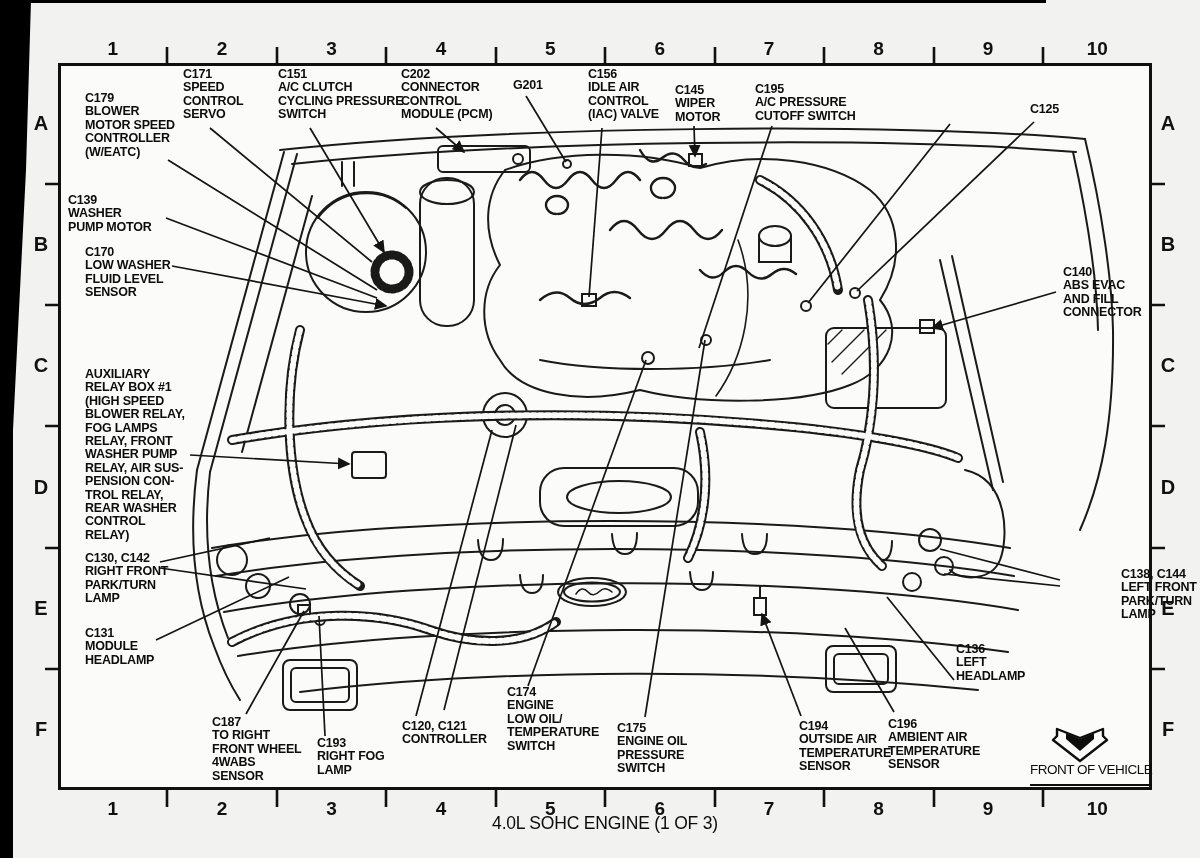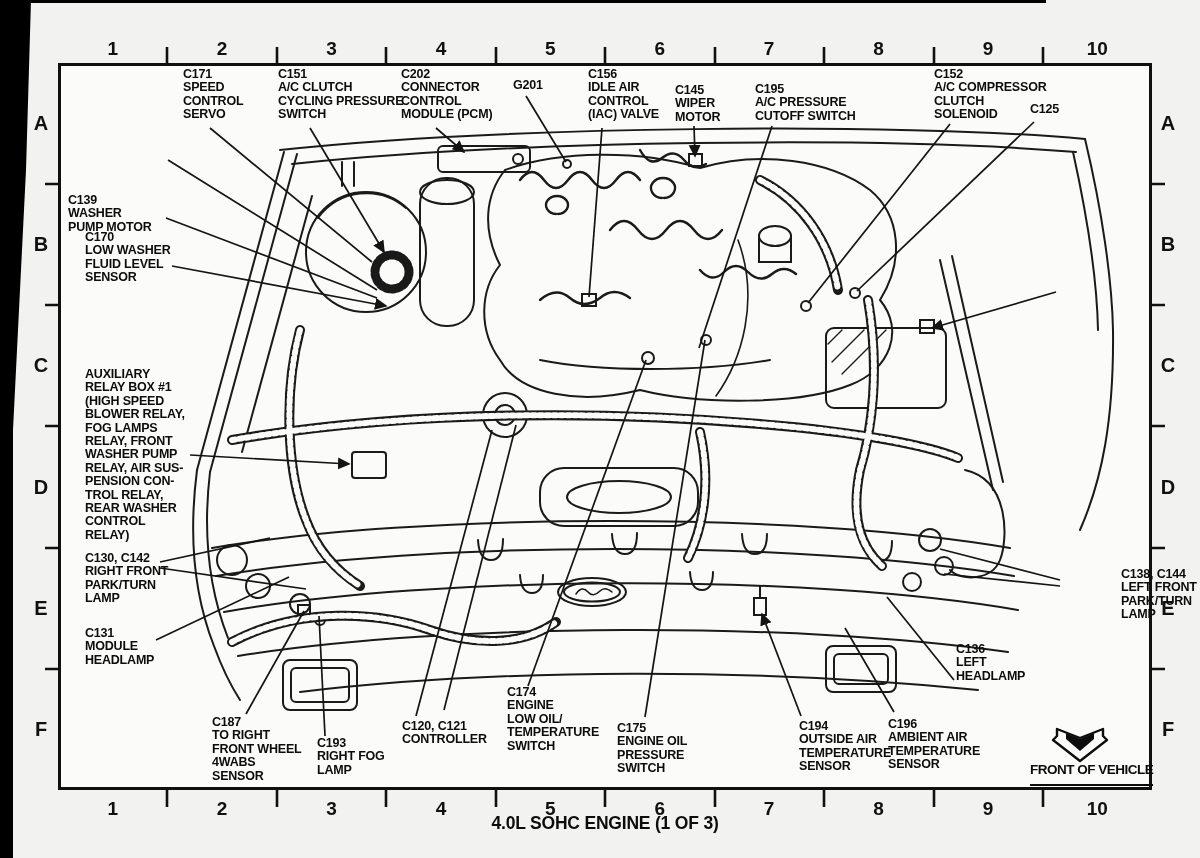--- a/index.html
+++ b/index.html
@@ -25,25 +25,25 @@
   .ruler{position:absolute;left:58px;width:1094px;display:flex;z-index:4;}
   .ruler span{flex:1;text-align:center;font-weight:bold;font-size:19px;color:#111;}
   .ruler-top{top:30px;height:30px;align-items:flex-end;}
   .ruler-bottom{top:794px;height:30px;align-items:flex-start;padding-top:4px;}
   .rowcol{position:absolute;top:63px;height:727px;width:26px;display:flex;flex-direction:column;z-index:4;}
   .rowcol span{flex:1;display:flex;align-items:center;justify-content:center;font-weight:bold;font-size:20px;color:#111;}
   .rows-left{left:28px;}
   .rows-right{left:1155px;}
   .title-caption{
     position:absolute;left:58px;top:813px;width:1094px;text-align:center;
-    font-weight:bold;font-size:17.5px;letter-spacing:-0.2px;color:#0c0c0c;z-index:5;
+    font-weight:normal;font-size:17.5px;letter-spacing:-0.2px;color:#0c0c0c;z-index:5;
   }
   .front-marker-label{
     position:absolute;left:1030px;top:762px;
-    font-weight:bold;font-size:13.5px;letter-spacing:-0.5px;color:#0c0c0c;
+    font-weight:normal;font-size:13.5px;letter-spacing:-0.5px;color:#0c0c0c;
     border-bottom:2px solid #0c0c0c;padding-bottom:7px;z-index:6;
   }
   .edge-strip-top{position:absolute;left:0;top:0;width:1046px;height:3px;background:#000;z-index:7;}
 </style>
 </head>
 <body>
 
 <div class="page">
 
   <div class="edge-strip-top"></div>
@@ -255,24 +255,29 @@
       <line x1="1060" y1="580" x2="940" y2="549"></line>
       <line x1="1060" y1="586" x2="944" y2="574"></line>
     </g>
 
     <g>
       <path d="M1057,729 L1080,738 L1103,729 L1103,736 L1107,740 L1080,761 L1053,740 L1057,736 Z" fill="#fbfbfa" stroke="#0d0d0d" stroke-width="2.4" stroke-linejoin="round"></path>
       <path d="M1066,733 L1080,739 L1094,733 L1094,739 L1080,751 L1066,739 Z" fill="#0d0d0d"></path>
     </g>
   </svg>
 
+  <div class="callout" style="left:85px;top:92px">C179
+BLOWER
+MOTOR SPEED
+CONTROLLER
+(W/EATC)</div>
   <div class="callout" style="left:68px;top:194px">C139
 WASHER
 PUMP MOTOR</div>
-  <div class="callout" style="left:85px;top:231px">C170
+  <div class="callout" style="left:85px;top:246px">C170
 LOW WASHER
 FLUID LEVEL
 SENSOR</div>
   <div class="callout" style="left:85px;top:368px">AUXILIARY
 RELAY BOX #1
 (HIGH SPEED
 BLOWER RELAY,
 FOG LAMPS
 RELAY, FRONT
 WASHER PUMP
@@ -313,25 +318,25 @@
   <div class="callout" style="left:588px;top:68px">C156
 IDLE AIR
 CONTROL
 (IAC) VALVE</div>
   <div class="callout" style="left:675px;top:84px">C145
 WIPER
 MOTOR</div>
   <div class="callout" style="left:755px;top:83px">C195
 A/C PRESSURE
 CUTOFF SWITCH</div>
-  <div class="callout" style="left:934px;top:68px">C152
-A/C COMPRESSOR
-CLUTCH
-SOLENOID</div>
   <div class="callout" style="left:1030px;top:103px">C125</div>
+  <div class="callout" style="left:1063px;top:266px">C140
+ABS EVAC
+AND FILL
+CONNECTOR</div>
   <div class="callout" style="left:1121px;top:568px">C138, C144
 LEFT FRONT
 PARK/TURN
 LAMP</div>
   <div class="callout" style="left:956px;top:643px">C136
 LEFT
 HEADLAMP</div>
   <div class="callout" style="left:402px;top:720px">C120, C121
 CONTROLLER</div>
   <div class="callout" style="left:507px;top:686px">C174

